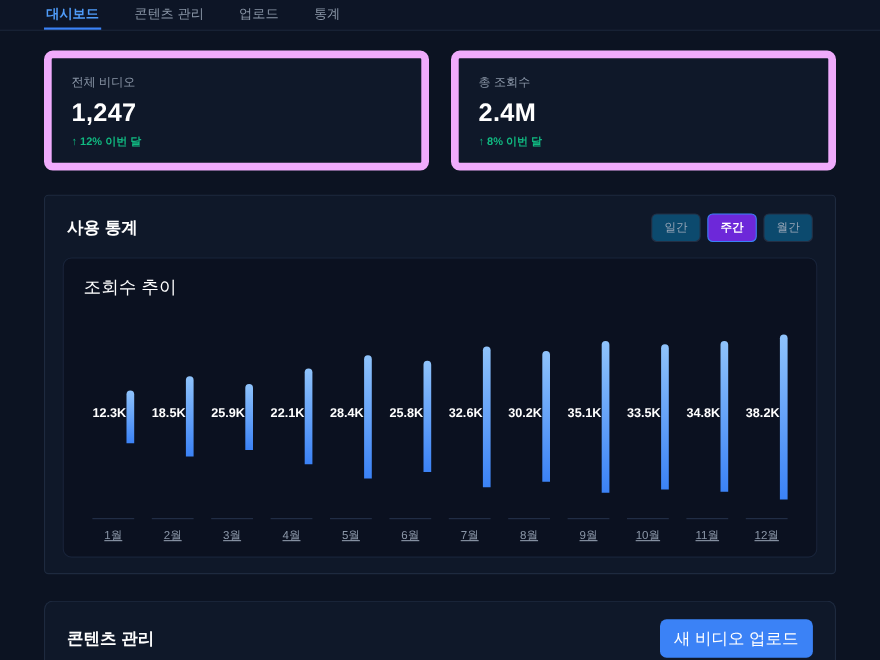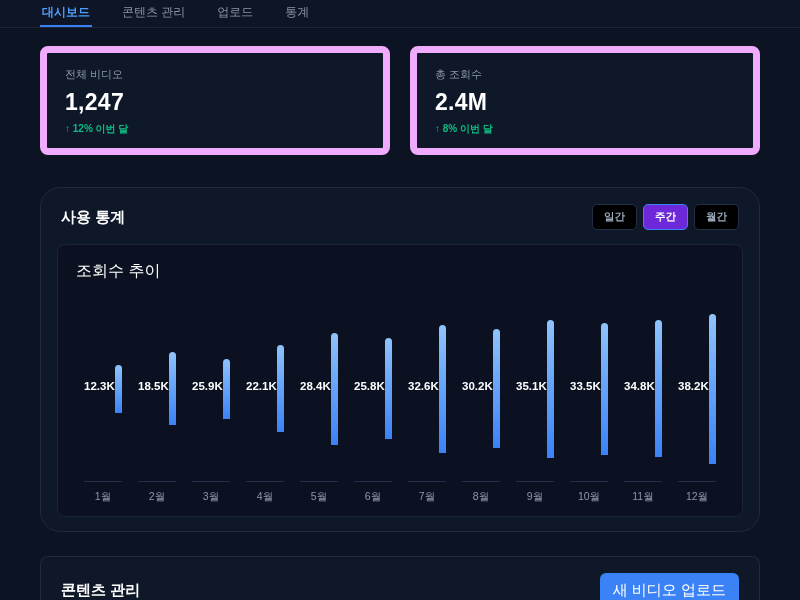--- a/index.html
+++ b/index.html
@@ -41,39 +41,38 @@
     border: 7px solid #f0abfc;
     border-radius: 8px;
     padding: 14px 18px 12px 18px;
   }
   .stat-label { font-size: 11px; color: #8b97a8; margin-bottom: 7px; }
   .stat-value { font-size: 23px; font-weight: bold; color: #ffffff; letter-spacing: .3px; }
   .stat-delta { font-size: 10px; color: #10b981; margin-top: 6px; font-weight: bold; }
 
   
   .usage-card {
-    margin-top: 32px;
+    margin-top: 22px;
     background: #0f1829;
     border: 1px solid #1e2a3f;
-    border-radius: 20px;
+    border-radius: 4px;
     padding: 16px 16px 14px 16px;
   }
   .usage-header { display: flex; align-items: center; justify-content: space-between; padding: 0 4px 14px 4px; }
   .usage-title { font-size: 15px; font-weight: bold; color: #ffffff; }
   .range-group { display: flex; gap: 6px; }
   .range-btn {
     font-size: 10.5px;
     color: #9aa7b8;
-    background: #000000;
+    background: #0c4a6e;
     border: 1px solid #232f44;
     border-radius: 5px;
     padding: 5px 11px;
     cursor: pointer;
     font-family: inherit;
-    font-weight: bold;
   }
   .range-btn.active { background: #6d28d9; border-color: #3b82f6; color: #ffffff; font-weight: bold; }
 
   .chart-panel {
     background: #0b1120;
     border: 1px solid #19243a;
     border-radius: 8px;
     padding: 16px 18px 12px 18px;
   }
   .chart-title { font-size: 16px; font-weight: normal; color: #ffffff; margin-bottom: 14px; }
@@ -85,21 +84,21 @@
     flex-direction: row;
     justify-content: flex-end;
     align-items: center;
     border-bottom: 1px solid #24314a;
   }
   .bar-value { font-size: 11.5px; font-weight: bold; color: #ffffff; margin-bottom: 6px; white-space: nowrap; }
   .bar {
     width: 100%;
     border-radius: 5px 5px 0 0;
   }
-  .bar-month { font-size: 10.5px; color: #8b97a8; text-align: center; margin-top: 8px; }
+  .bar-month { font-size: 10.5px; color: #8b97a8; text-align: center; margin-top: 8px; text-decoration: underline; }
 
   
   .content-card {
     margin-top: 24px;
     background: #0f1829;
     border: 1px solid #1e2a3f;
     border-radius: 8px 8px 0 0;
     border-bottom: none;
     padding: 16px 16px 0 16px;
   }

